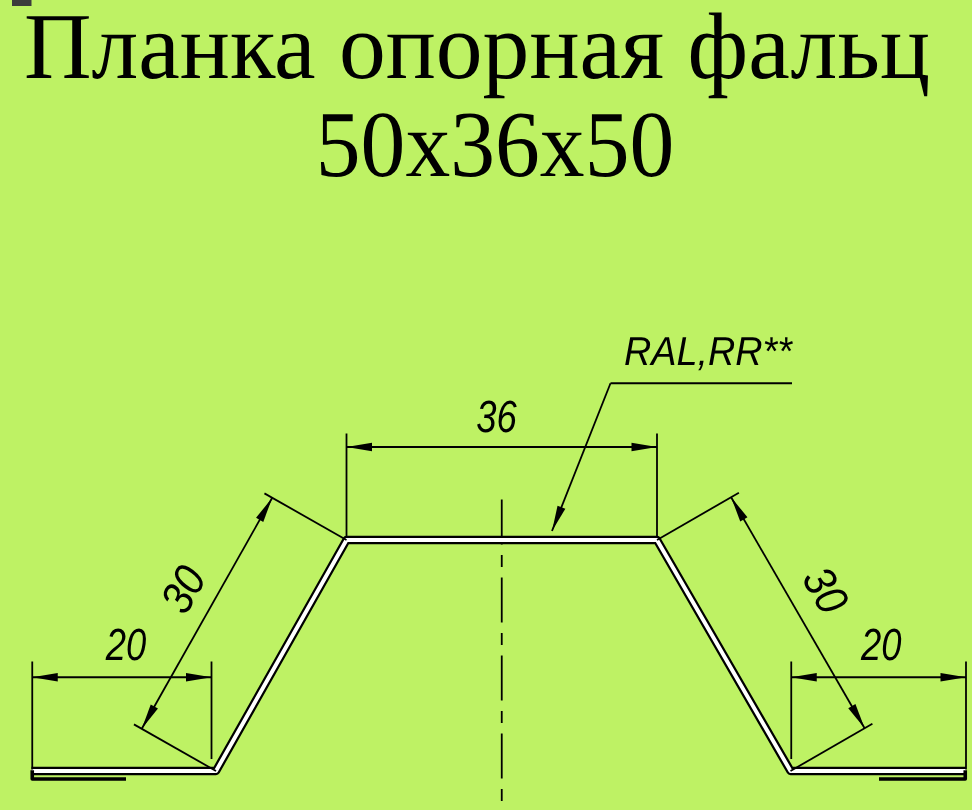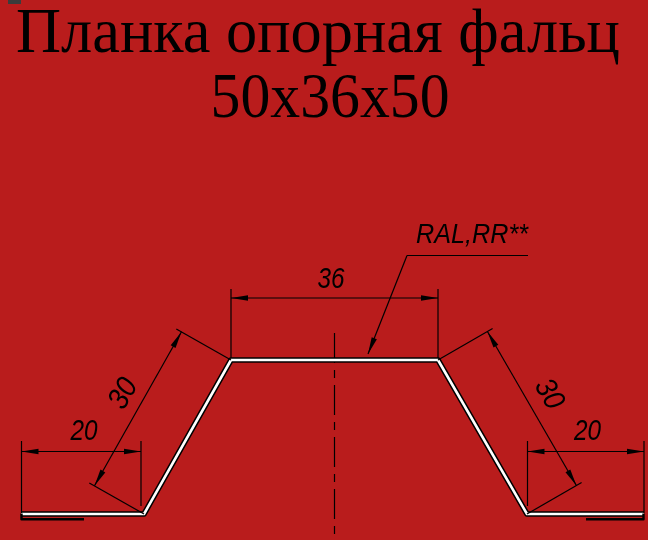--- a/index.html
+++ b/index.html
@@ -4,21 +4,21 @@
 <style>
   html, body {
     margin: 0;
     padding: 0;
     background: #ffffff;
   }
   #page {
     position: relative;
     width: 648px;
     height: 540px;
-    background: #b91c1c;
+    background: #bef264;
     overflow: hidden;
   }
   svg { display: block; }
 
   .thin {
     stroke: #000000;
     stroke-width: 1.2;
     fill: none;
   }
   .sheet-outer {

